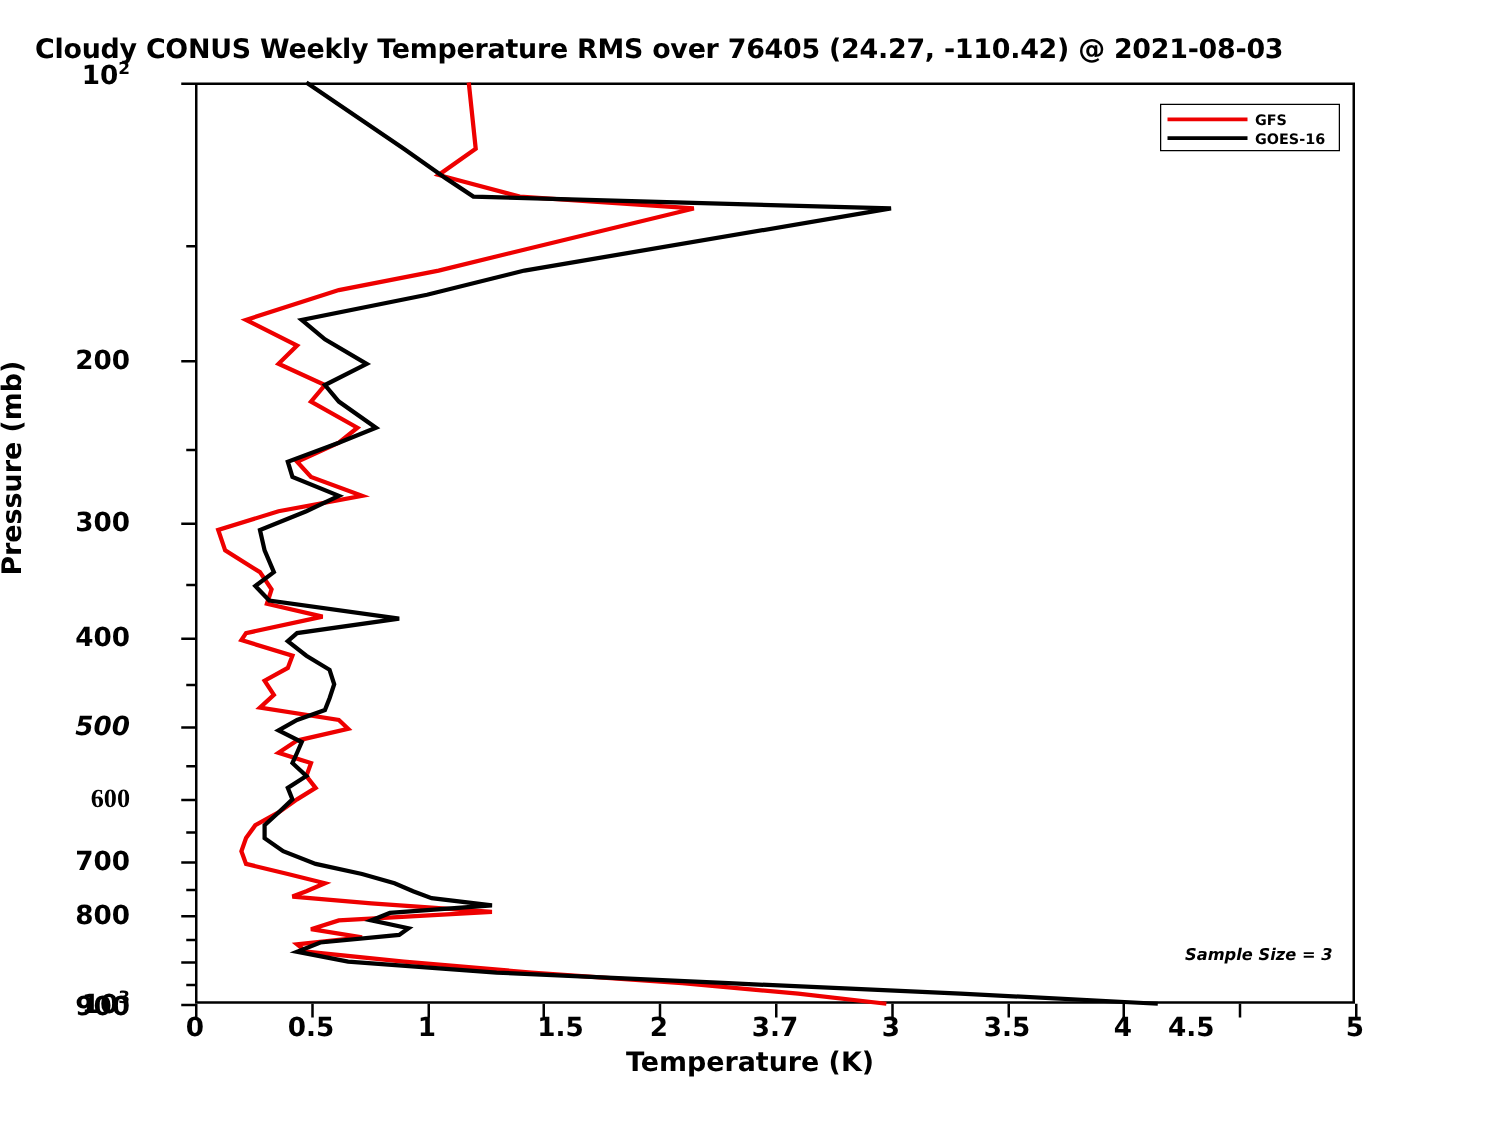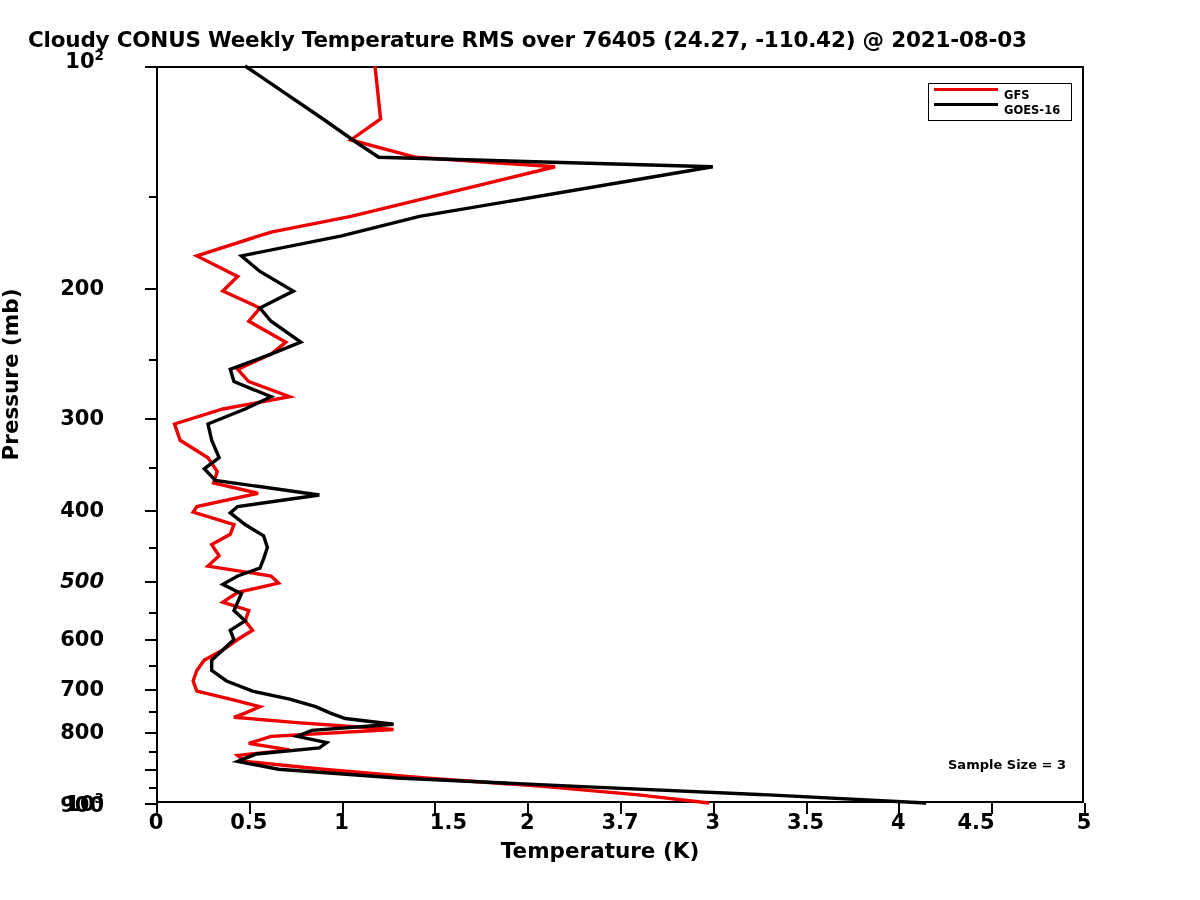--- a/index.html
+++ b/index.html
@@ -36,27 +36,27 @@
   #xcaption{position:absolute;left:0;top:838px;width:1200px;text-align:center;
             font-size:21.5px;font-weight:bold;color:#000;}
   #ycaption{position:absolute;left:-490px;top:362px;width:1000px;text-align:center;
             font-size:21.5px;font-weight:bold;color:#000;
             transform:rotate(-90deg);transform-origin:center center;}
 
   
   #legend{position:absolute;left:928px;top:83px;width:144px;height:38px;
           border:1.6px solid #000;background:#fff;box-sizing:border-box;
           padding:4px 5px;}
-  .lgrow{display:flex;height:15px;}
+  .lgrow{display:flex;align-items:center;height:15px;}
   .lgline{width:64px;height:0;margin-right:6px;}
   .lgtext{font-size:11.5px;font-weight:bold;color:#000;white-space:nowrap;}
 
   
   #samplesize{position:absolute;left:948px;top:757px;
-              font-size:13px;font-weight:bold;color:#000;white-space:nowrap;}
+              font-size:13px;font-weight:bold;color:#000;white-space:nowrap;font-style:italic;}
 </style>
 </head>
 <body>
 
 <div id="fig">
 
   <div id="title">Cloudy CONUS Weekly Temperature RMS over 76405 (24.27, -110.42) @ 2021-08-03</div>
 
   <div id="plot">
     <div id="frame"></div>
@@ -101,37 +101,37 @@
         <div class="xtick" style="left: 928px;"></div>
       </div>
   </div>
 
   <div id="ylabels">
       <div class="ylab" style="top: 60px;">10<sup>2</sup></div>
       <div class="ylab" style="top: 287.859px;">200</div>
       <div class="ylab" style="top: 417.638px;">300</div>
       <div class="ylab" style="top: 509.718px;">400</div>
       <div class="ylab" style="top: 581.141px; font-style: italic;">500</div>
-      <div class="ylab" style="top: 639.497px;">600</div>
+      <div class="ylab" style="top: 639.497px; font-family: Liberation Serif, serif;">600</div>
       <div class="ylab" style="top: 688.837px;">700</div>
       <div class="ylab" style="top: 731.577px;">800</div>
       <div class="ylab" style="top: 769.277px; margin-top: 36px;">900</div>
       <div class="ylab" style="top: 803px;">10<sup>3</sup></div>
     </div>
   <div id="xlabels">
       <div class="xlab" style="left: 156px;">0</div>
       <div class="xlab" style="left: 248.8px;">0.5</div>
       <div class="xlab" style="left: 341.6px;">1</div>
       <div class="xlab" style="left: 434.4px; margin-left: 14px;">1.5</div>
       <div class="xlab" style="left: 527.2px;">2</div>
       <div class="xlab" style="left: 620px;">3.7</div>
       <div class="xlab" style="left: 712.8px;">3</div>
       <div class="xlab" style="left: 805.6px;">3.5</div>
       <div class="xlab" style="left: 898.4px;">4</div>
-      <div class="xlab" style="left: 976px; text-align: center;">4.5</div>
+      <div class="xlab" style="left: 953px; text-align: center;">4.5</div>
       <div class="xlab" style="left: 1084px;">5</div>
     </div>
 
   <div id="xcaption">Temperature (K)</div>
   <div id="ycaption">Pressure (mb)</div>
 
   <div id="legend">
       <div class="lgrow">
         <span class="lgline" style="border-top: 3.2px solid rgb(238, 0, 0);"></span>
         <span class="lgtext">GFS</span>

